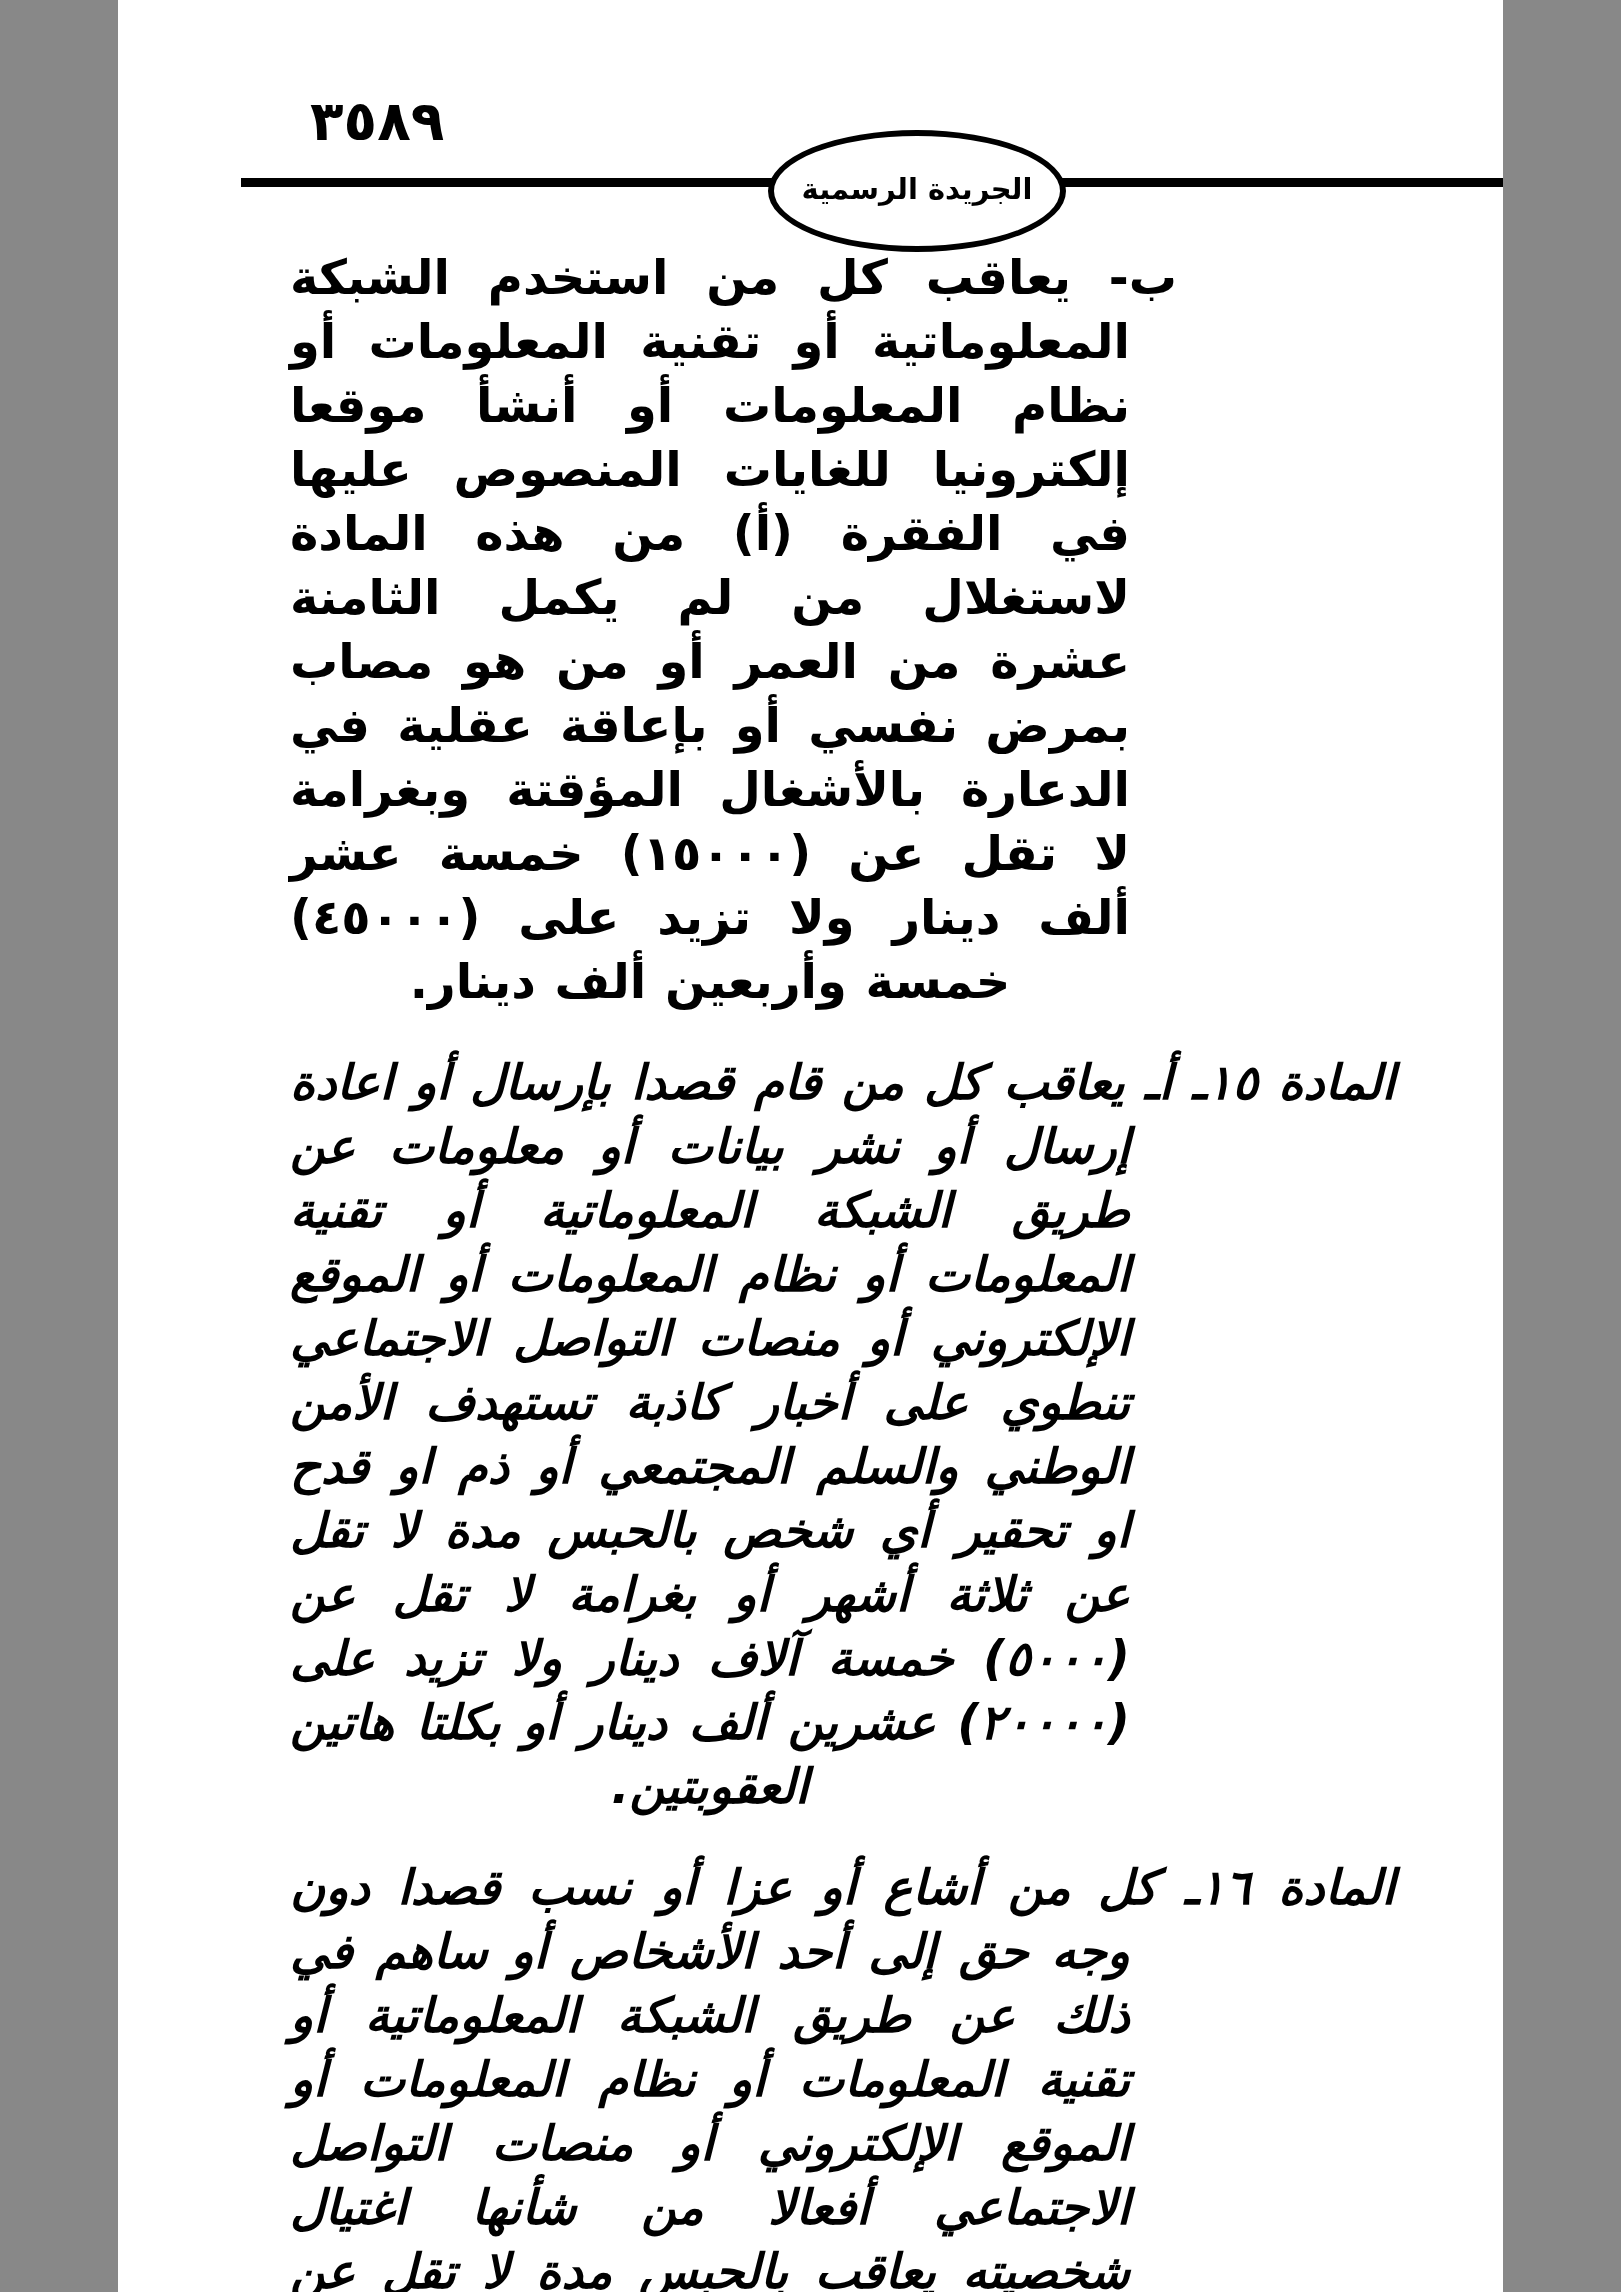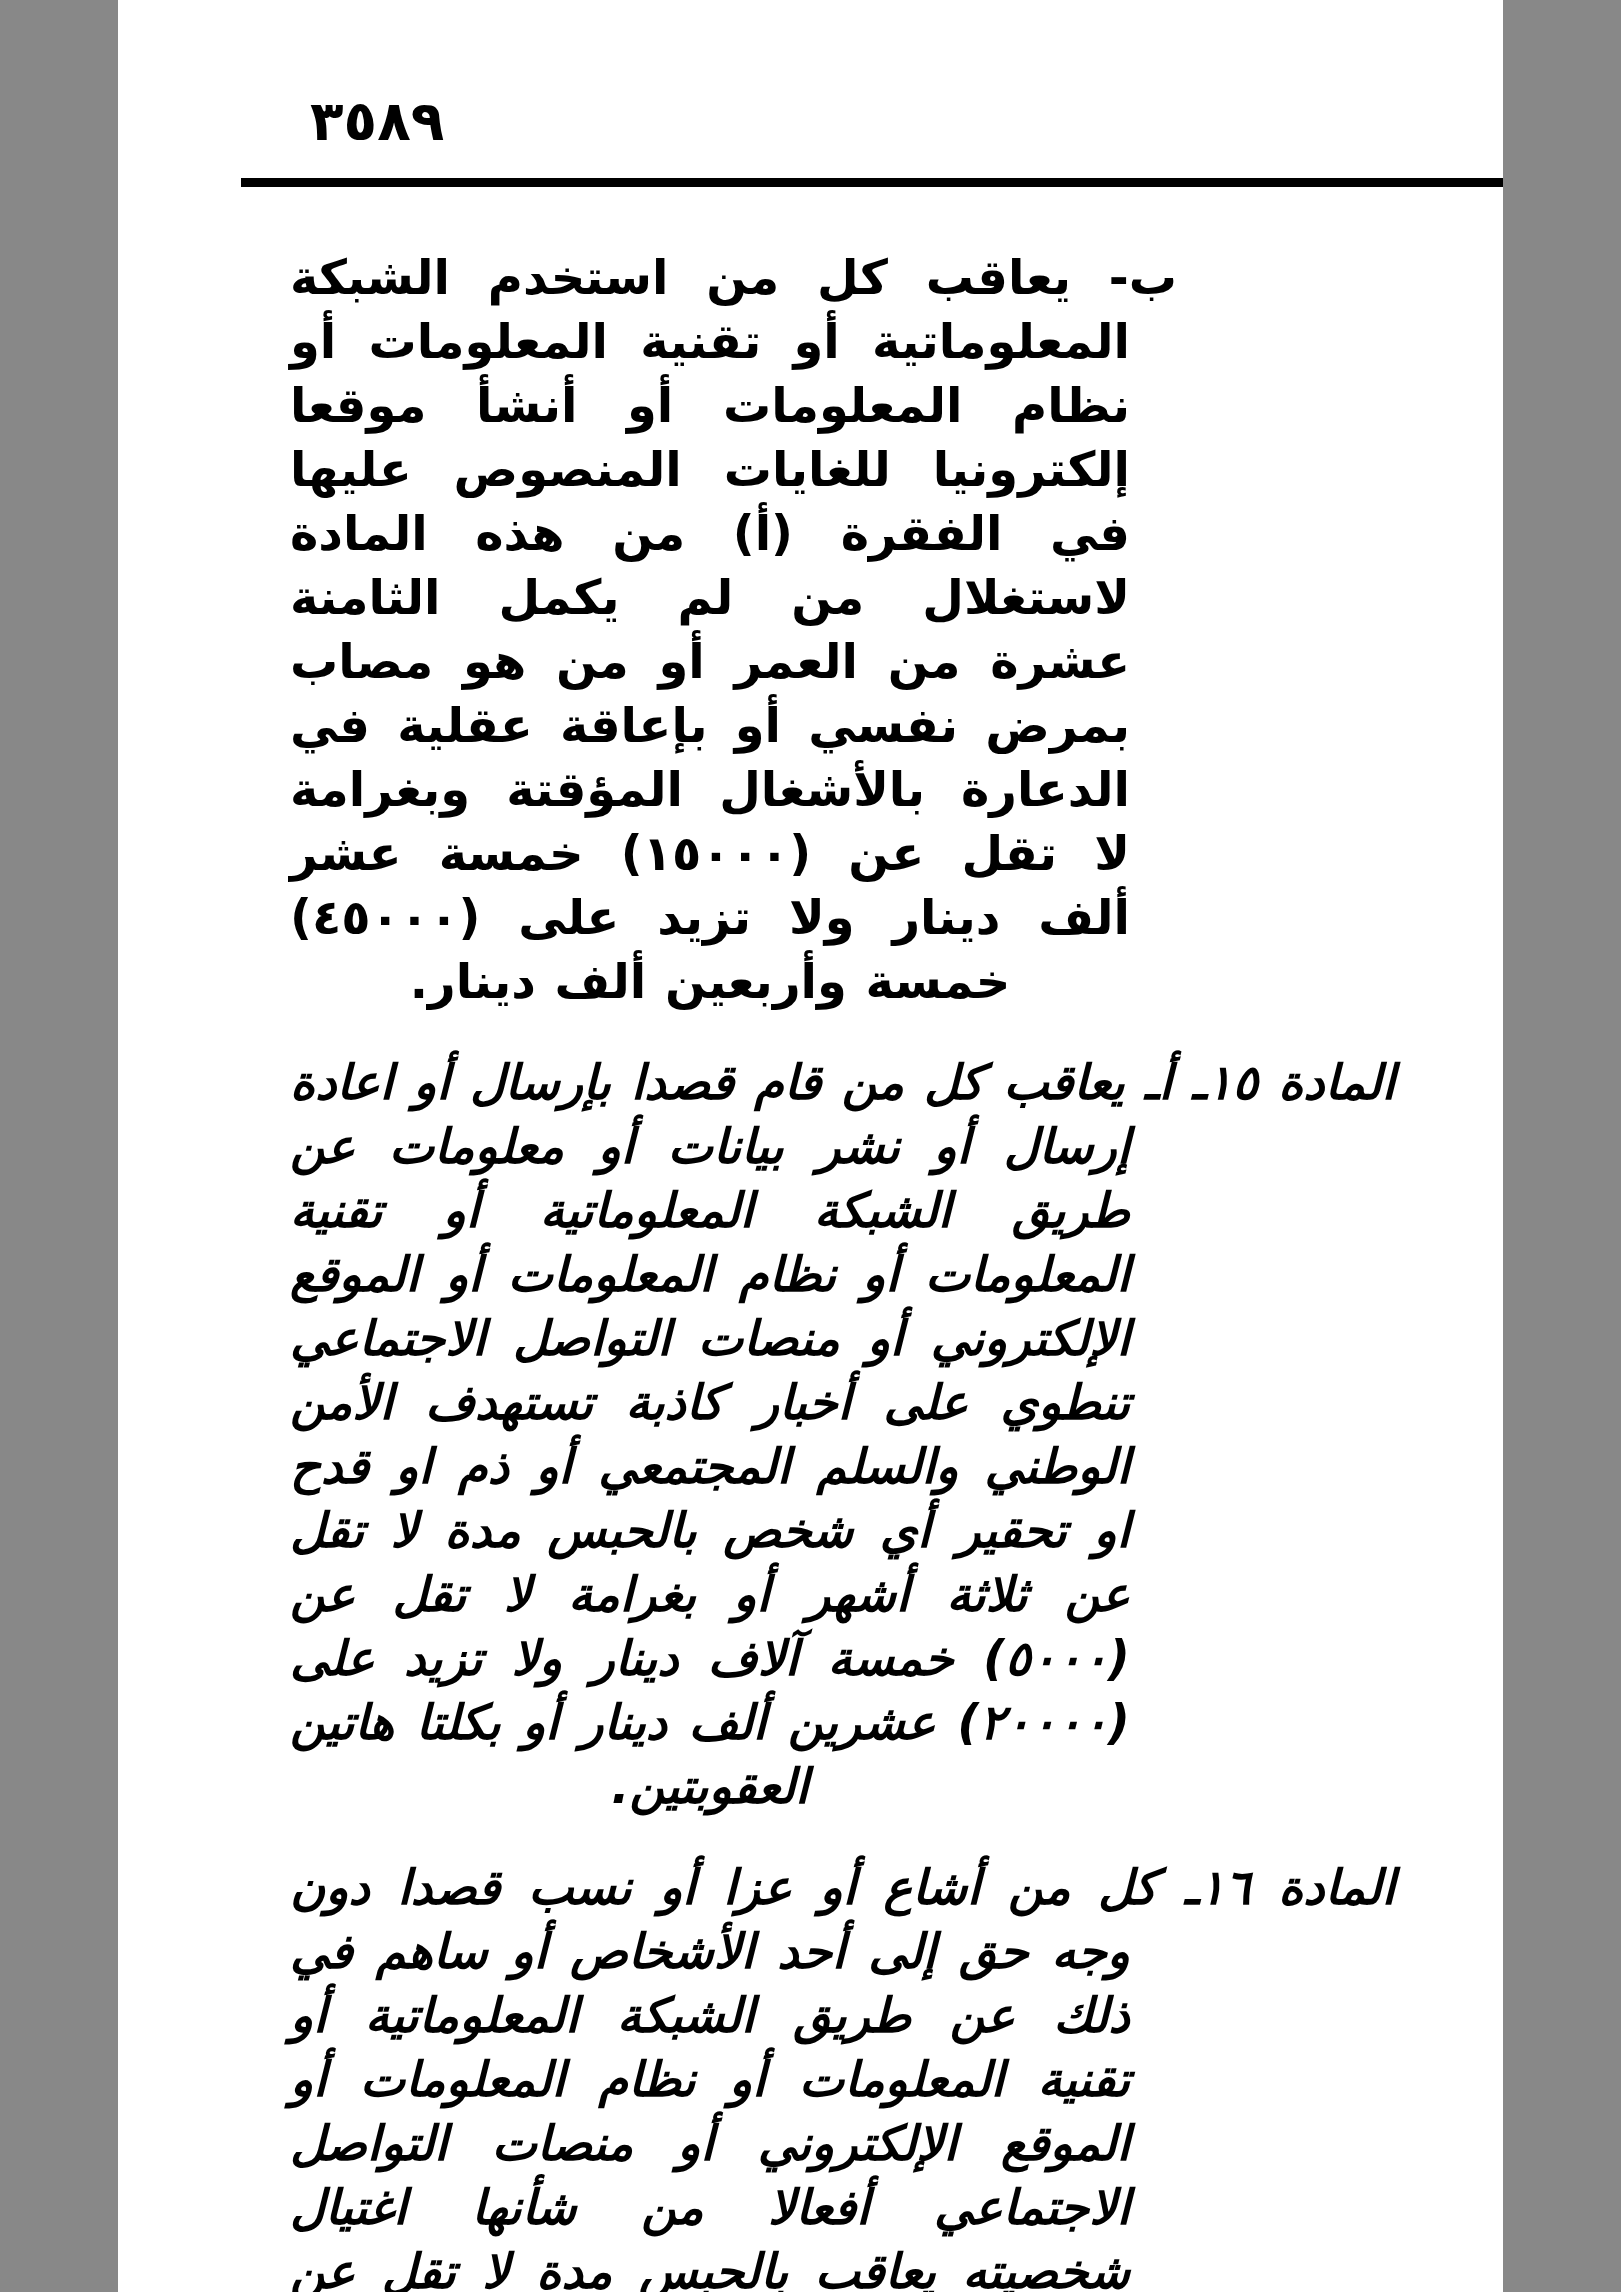--- a/index.html
+++ b/index.html
@@ -73,20 +73,23 @@
 </style>
 </head>
 <body>
 
 <div class="page">
 
   <div class="page-number">٣٥٨٩</div>
 
   <div class="header-rule"></div>
 
+  <div class="gazette-badge">
+    <span class="label">الجريدة الرسمية</span>
+  </div>
 
   <div class="doc-body">
 
     <p class="p-sub">ب- يعاقب كل من استخدم الشبكة المعلوماتية أو تقنية المعلومات أو نظام المعلومات أو أنشأ موقعا إلكترونيا للغايات المنصوص عليها في الفقرة (أ) من هذه المادة لاستغلال من لم يكمل الثامنة عشرة من العمر أو من هو مصاب بمرض نفسي أو بإعاقة عقلية في الدعارة بالأشغال المؤقتة وبغرامة لا تقل عن (١٥٠٠٠) خمسة عشر ألف دينار ولا تزيد على (٤٥٠٠٠) خمسة وأربعين ألف دينار.</p>
 
     <p class="p-article">المادة ١٥ـ أـ يعاقب كل من قام قصدا بإرسال أو اعادة إرسال أو نشر بيانات أو معلومات عن طريق الشبكة المعلوماتية أو تقنية المعلومات أو نظام المعلومات أو الموقع الإلكتروني أو منصات التواصل الاجتماعي تنطوي على أخبار كاذبة تستهدف الأمن الوطني والسلم المجتمعي أو ذم او قدح او تحقير أي شخص بالحبس مدة لا تقل عن ثلاثة أشهر أو بغرامة لا تقل عن (٥٠٠٠) خمسة آلاف دينار ولا تزيد على (٢٠٠٠٠) عشرين ألف دينار أو بكلتا هاتين العقوبتين.</p>
 
 
     <p class="p-article">المادة ١٦ـ كل من أشاع أو عزا أو نسب قصدا دون وجه حق إلى أحد الأشخاص أو ساهم في ذلك عن طريق الشبكة المعلوماتية أو تقنية المعلومات أو نظام المعلومات أو الموقع الإلكتروني أو منصات التواصل الاجتماعي أفعالا من شأنها اغتيال شخصيته يعاقب بالحبس مدة لا تقل عن ثلاثة أشهر أو بغرامة لا تقل عن (٥٠٠٠) خمسة آلاف دينار ولا تزيد على (٢٠٠٠٠) عشرين ألف دينار أو بكلتا هاتين العقوبتين.</p>
 

